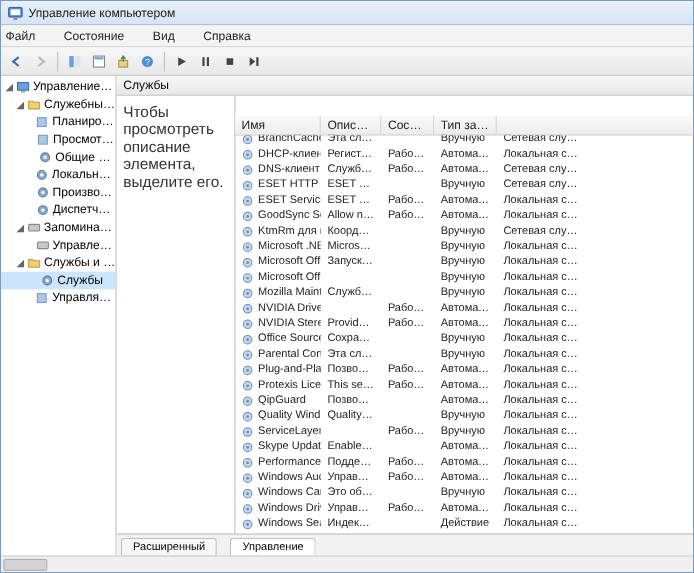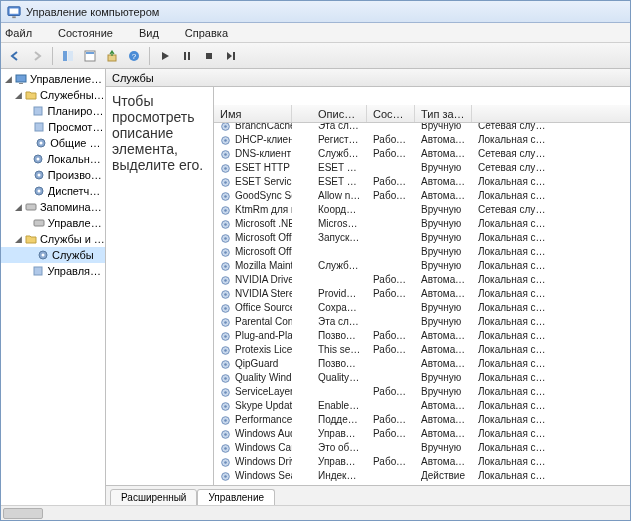--- a/index.html
+++ b/index.html
@@ -24,22 +24,22 @@
   .heading { height: 18px; background: linear-gradient(#f7f7f7,#e8e8e8); border-bottom: 1px solid #c0c0c0; padding: 0 6px; line-height: 18px; font-size: 11px; }
   .content { flex: 1; display: flex; min-height: 0; }
   .descpane { width: 108px; border-right: 1px solid #c0c0c0; padding: 6px; font-size: 14px; color: #333; }
   .listwrap { flex: 1; overflow: auto; position: relative; }
   .listhead { position: sticky; top: 18px; display: flex; background: linear-gradient(#fafafa,#ececec); border-bottom: 1px solid #c8c8c8; height: 18px; z-index: 2; }
   .listhead .col { border-right: 1px solid #d6d6d6; padding: 0 6px; line-height: 18px; font-size: 11px; color: #222; overflow: hidden; white-space: nowrap; text-overflow: ellipsis; }
   .row { display: flex; height: 14px; line-height: 14px; font-size: 10px; color: #222; }
   .row .cell { padding: 0 6px; overflow: hidden; white-space: nowrap; text-overflow: ellipsis; }
   .row .cell.name { display: flex; align-items: center; gap: 4px; }
   .sic { width: 11px; height: 11px; flex: 0 0 11px; }
-  .c0 { width: 78px; } .c1 { width: 55px; margin-left: 20px; } .c2 { width: 48px; } .c3 { width: 57px; } .c4 { width: 80px; }
-  .tabsbar { height: 20px; border-top: 1px solid #c0c0c0; background: #f2f2f2; display: flex; align-items: flex-end; padding-left: 4px; gap: 0; }
+  .c0 { width: 78px; } .c1 { width: 55px; } .c2 { width: 48px; } .c3 { width: 57px; } .c4 { width: 80px; }
+  .tabsbar { height: 20px; border-top: 1px solid #c0c0c0; background: #f2f2f2; display: flex; align-items: flex-end; padding-left: 4px; gap: 12px; }
   .tab { padding: 2px 10px; font-size: 10px; border: 1px solid #c0c0c0; border-top-left-radius: 3px; border-top-right-radius: 3px; background: #f7f7f7; position: relative; top: 1px; cursor: default; }
   .tab.active { background: #fff; border-bottom-color: #fff; }
   .hscroll { height: 15px; background: #f0f0f0; border-top: 1px solid #d0d0d0; position: relative; }
   .hscroll .thumb { position: absolute; left: 2px; top: 2px; height: 11px; width: 40px; background: #d4d4d4; border: 1px solid #b0b0b0; border-radius: 2px; }
   svg { display: block; }
 </style>
 </head>
 <body>
 
 <div class="window">

